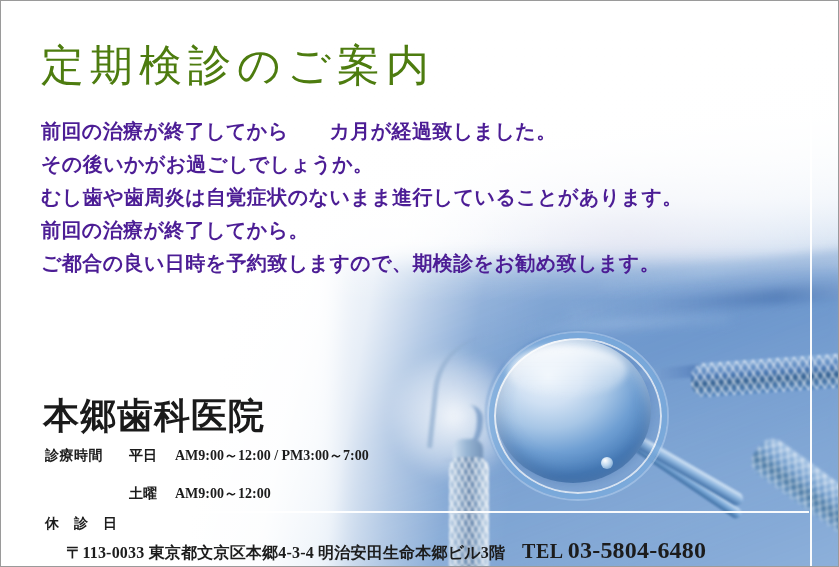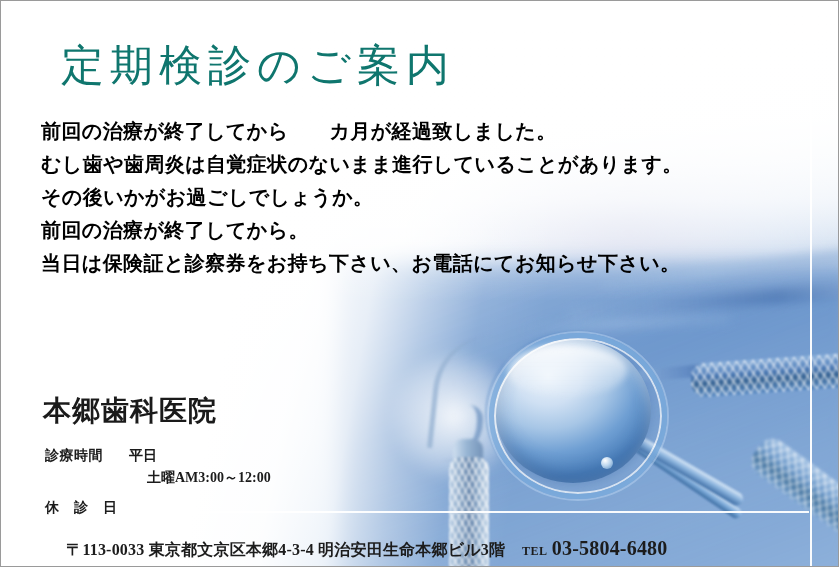--- a/index.html
+++ b/index.html
@@ -276,47 +276,46 @@
   }
 
   .title {
     position: absolute;
     left: 40px;
     top: 36px;
     font-family: "Liberation Sans", "DejaVu Sans", sans-serif;
     font-size: 43px;
     font-weight: 400;
     letter-spacing: 6px;
-    color: #0f766e;
+    color: #4d7c0f;
     white-space: nowrap;
-    margin-left: 20px;
   }
 
   .body-block {
     position: absolute;
     left: 40px;
     top: 114px;
     width: 600px;
   }
   .body-line {
     font-family: "Liberation Serif", "DejaVu Serif", serif;
     font-size: 20px;
     font-weight: 700;
-    color: #000000;
+    color: #4c1d95;
     line-height: 33px;
     letter-spacing: 0.4px;
     white-space: pre;
   }
 
   .clinic-name {
     position: absolute;
     left: 42px;
     top: 391px;
     font-family: "Liberation Sans", "DejaVu Sans", sans-serif;
-    font-size: 28px;
+    font-size: 36px;
     font-weight: 700;
     letter-spacing: 1px;
     color: #1a1a1a;
     white-space: nowrap;
   }
 
   .hours {
     position: absolute;
     left: 44px;
     top: 446px;
@@ -336,41 +335,41 @@
     flex: none;
     letter-spacing: 0.5px;
   }
   .hours-day {
     width: 46px;
     flex: none;
   }
   .hours-val {
     white-space: pre;
   }
-  .hours-row.second { margin-top: 4px; text-align: right; }
+  .hours-row.second { margin-top: 20px; }
   .hours-row.closed { margin-top: 12px; }
 
   .address-line {
     position: absolute;
     left: 40px;
     top: 518px;
     font-family: "Liberation Serif", "DejaVu Serif", serif;
     font-size: 16px;
     font-weight: 700;
     color: #1c1c1c;
     white-space: pre;
     letter-spacing: 0.2px;
   }
   .address-line .tel-label {
-    font-size: 12px;
+    font-size: 20px;
     letter-spacing: 0.5px;
     font-family: Liberation Serif, serif;
   }
   .address-line .tel-number {
-    font-size: 20px;
+    font-size: 24px;
     letter-spacing: 0.2px;
   }
 </style>
 </head>
 <body>
 
 <div class="postcard">
 
   <div class="photo-layer">
     <div class="bg-base"></div>
@@ -406,37 +405,38 @@
 
   <div class="rule-v"></div>
   <div class="rule-h"></div>
 
   <div class="content">
 
     <div class="title">定期検診のご案内</div>
 
     <div class="body-block">
       <div class="body-line">前回の治療が終了してから　　カ月が経過致しました。</div>
+      <div class="body-line">その後いかがお過ごしでしょうか。</div>
       <div class="body-line">むし歯や歯周炎は自覚症状のないまま進行していることがあります。</div>
-      <div class="body-line">その後いかがお過ごしでしょうか。</div>
       <div class="body-line">前回の治療が終了してから。</div>
-      <div class="body-line">当日は保険証と診察券をお持ち下さい、お電話にてお知らせ下さい。</div>
+      <div class="body-line">ご都合の良い日時を予約致しますので、期検診をお勧め致します。</div>
     </div>
 
     <div class="clinic-name">本郷歯科医院</div>
 
     <div class="hours">
       <div class="hours-row">
         <span class="hours-label">診療時間</span>
         <span class="hours-day">平日</span>
+        <span class="hours-val">AM9:00～12:00 / PM3:00～7:00</span>
       </div>
       <div class="hours-row second">
         <span class="hours-label"></span>
         <span class="hours-day">土曜</span>
-        <span class="hours-val">AM3:00～12:00</span>
+        <span class="hours-val">AM9:00～12:00</span>
       </div>
       <div class="hours-row closed">
         <span class="hours-label">休　診　日</span>
       </div>
     </div>
 
     <div class="address-line">
       <span>〒113-0033 東京都文京区本郷4-3-4 明治安田生命本郷ビル3階</span><span>    </span><span class="tel-label">TEL</span><span> </span><span class="tel-number">03-5804-6480</span>
     </div>
 

